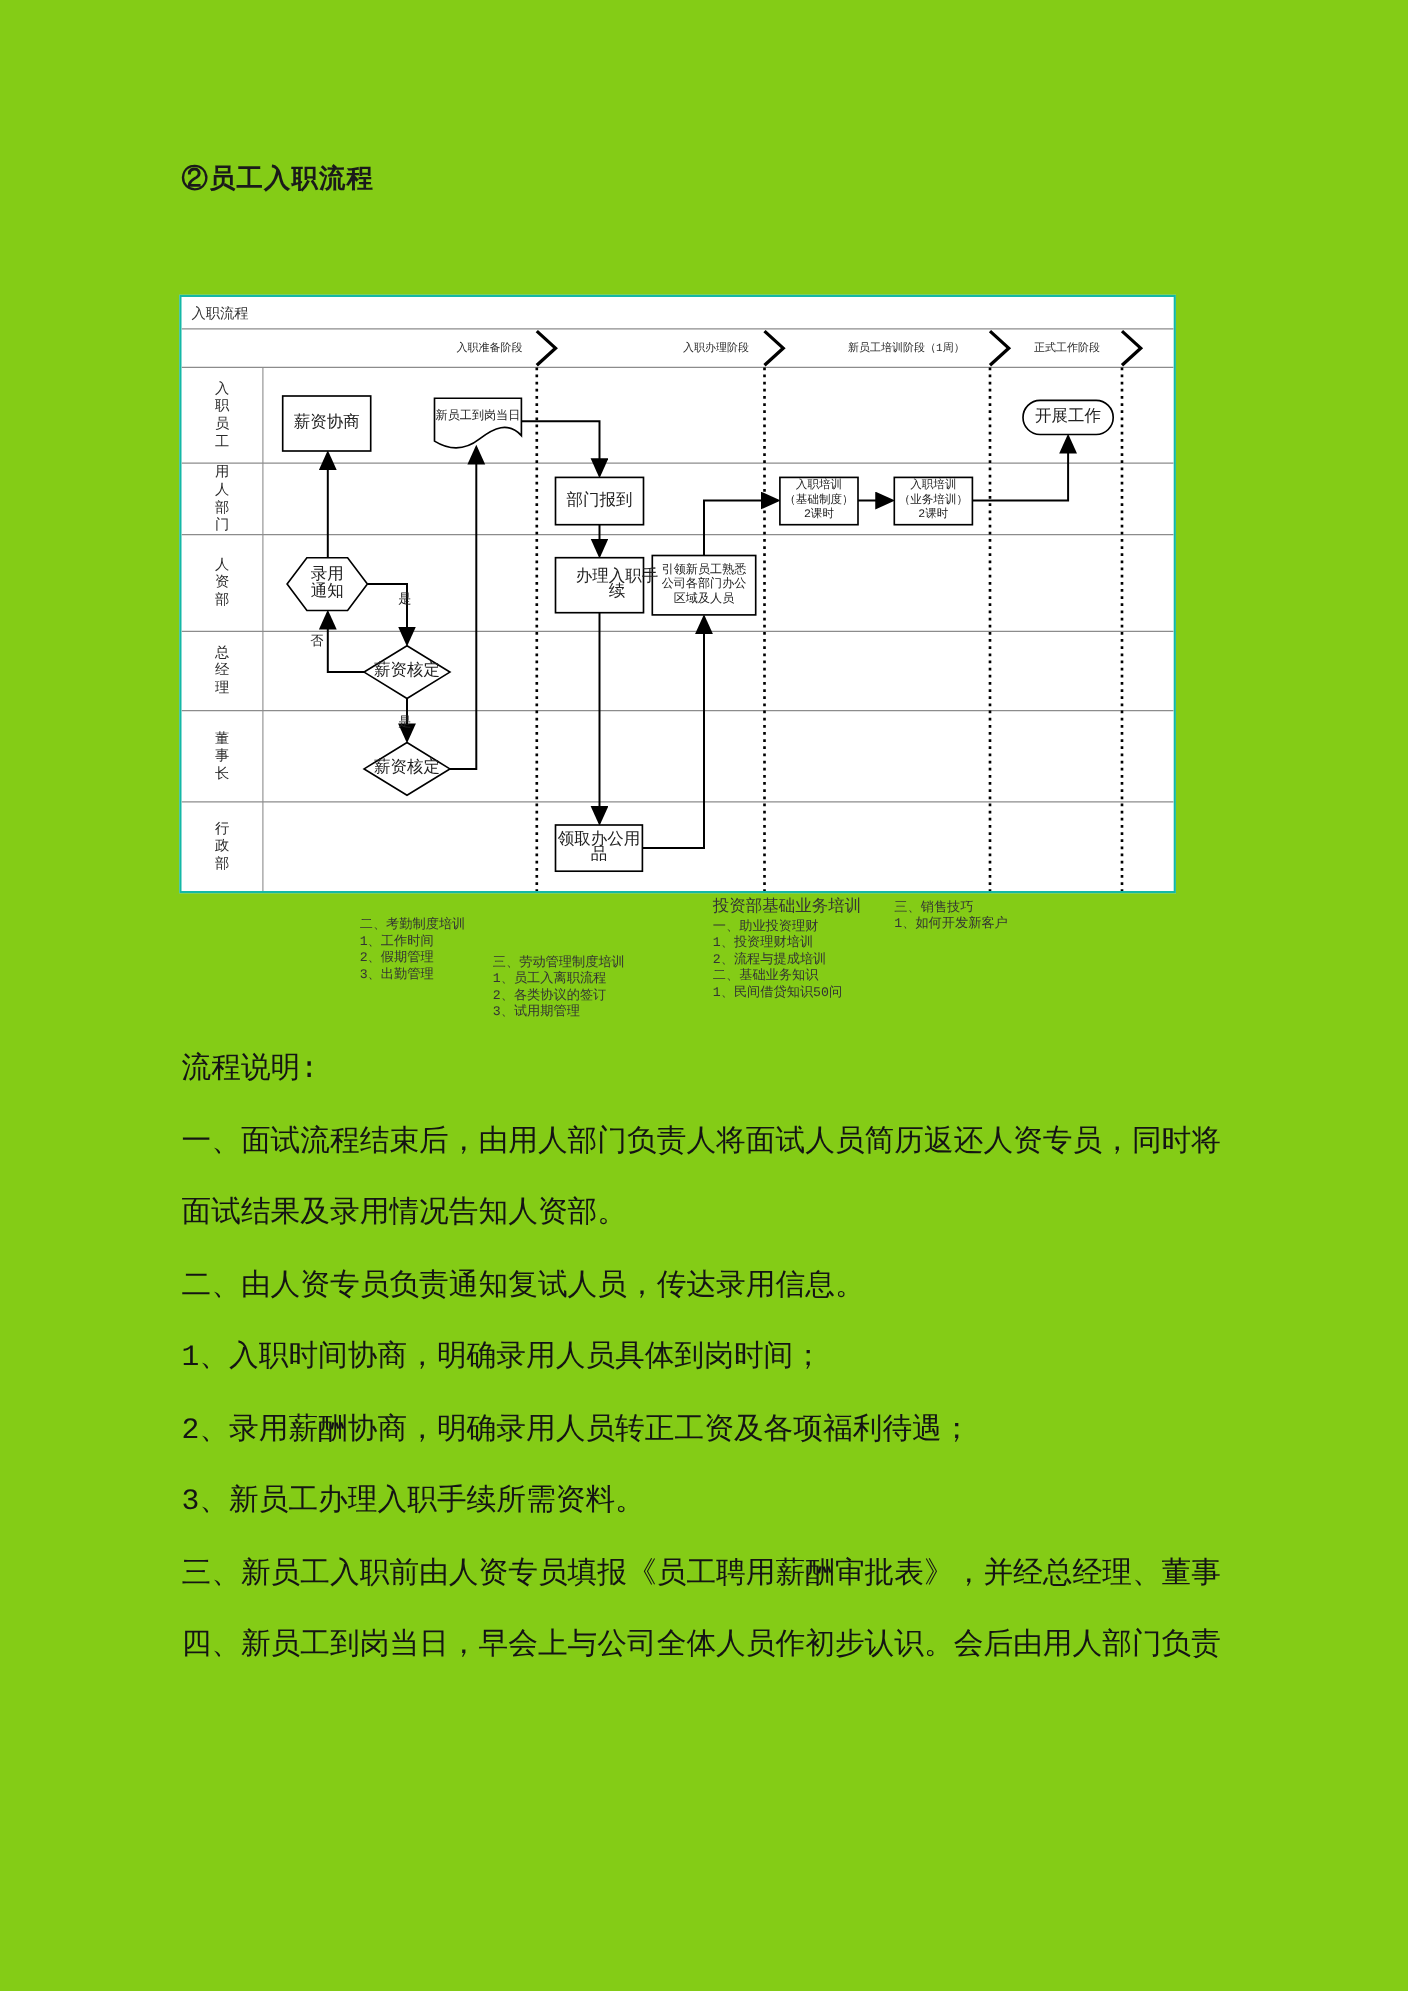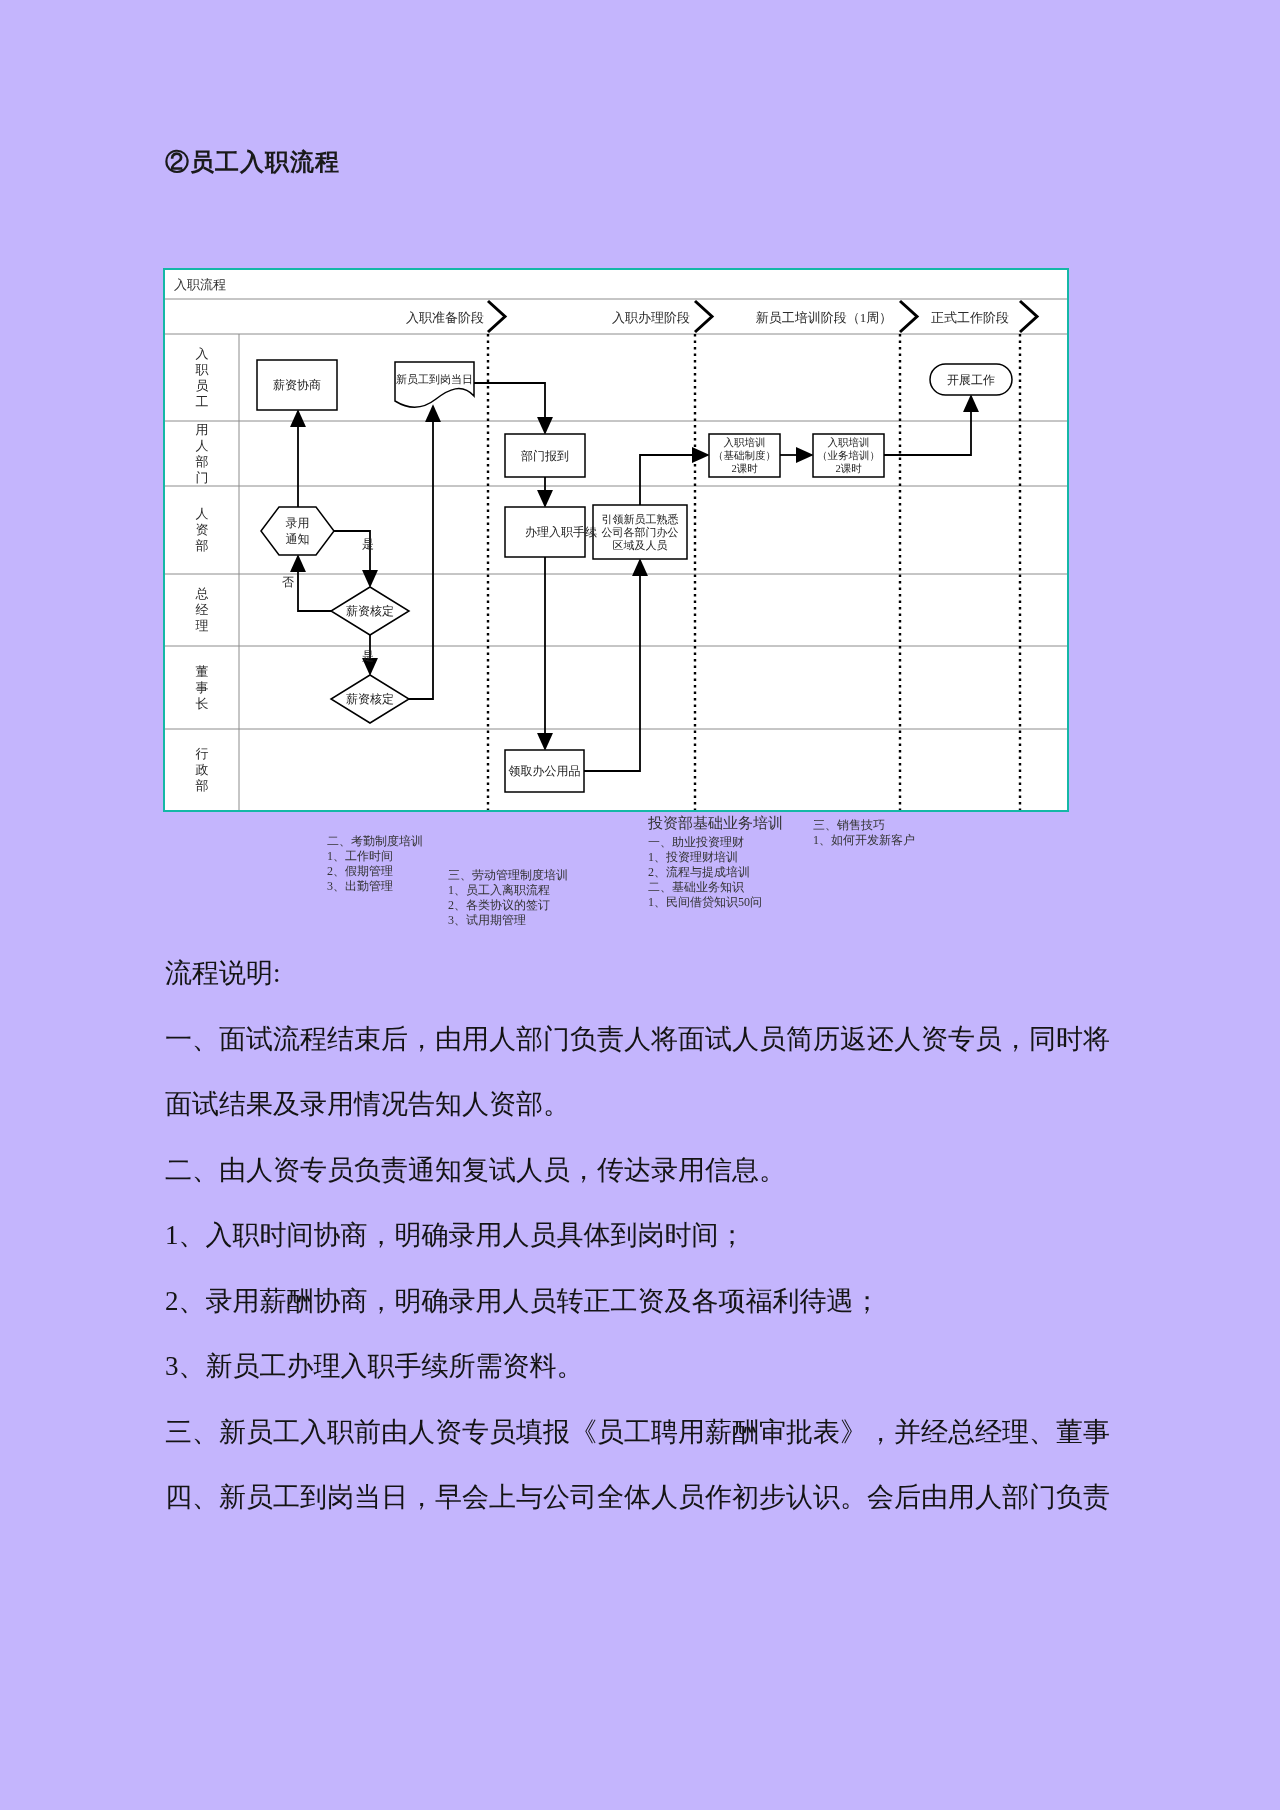--- a/index.html
+++ b/index.html
@@ -1,35 +1,35 @@
 <!DOCTYPE html>
 <html><head>
 <meta charset="utf-8">
 <style>
   html,body{margin:0;padding:0;background:#e8e8e8;}
   .page{
-    position:relative;width:1280px;height:1810px;background:#c4b5fd;
-    font-family:Liberation Serif, serif;color:#1a1a1a;
+    position:relative;width:1280px;height:1810px;background:#84cc16;
+    font-family:Liberation Mono, monospace;color:#1a1a1a;
     margin:0 auto;overflow:hidden;
   }
   .abs{position:absolute;}
   .doc-title{font-size:24px;font-weight:bold;letter-spacing:1px;}
   
   .chart{position:absolute;left:163px;top:268px;width:902px;height:540px;border:2px solid #14b8a6;background:#fff;}
   .chart svg{position:absolute;left:0;top:0;}
   .chart-title{position:absolute;left:9px;top:6px;font-size:13px;color:#333;}
-  .phase-label{position:absolute;top:39px;width:220px;text-align:center;font-size:13px;color:#2a2a2a;}
+  .phase-label{position:absolute;top:39px;width:220px;text-align:center;font-size:10px;color:#2a2a2a;}
   .lane-label{
     position:absolute;left:0;width:74px;display:flex;align-items:center;justify-content:center;
     font-size:13px;color:#2a2a2a;
   }
   .lane-label span{display:block;width:14px;line-height:16px;word-break:break-all;text-align:center;}
   .node-label{
     position:absolute;display:flex;flex-direction:column;align-items:center;justify-content:center;
-    text-align:center;font-size:12px;line-height:14px;color:#222;
+    text-align:center;font-size:15px;line-height:14px;color:#222;
   }
   .node-label.small{font-size:10.5px;line-height:13px;}
   .branch-label{position:absolute;font-size:12px;color:#222;}
   
   .note-col{position:absolute;font-size:12px;line-height:15px;color:#333;white-space:nowrap;}
   .note-title{position:absolute;font-size:15px;color:#333;white-space:nowrap;}
   
   .body-text{position:absolute;left:165px;top:941px;width:965px;font-size:27px;line-height:65.5px;color:#141414;}
   .body-text div{white-space:nowrap;}
 </style>

